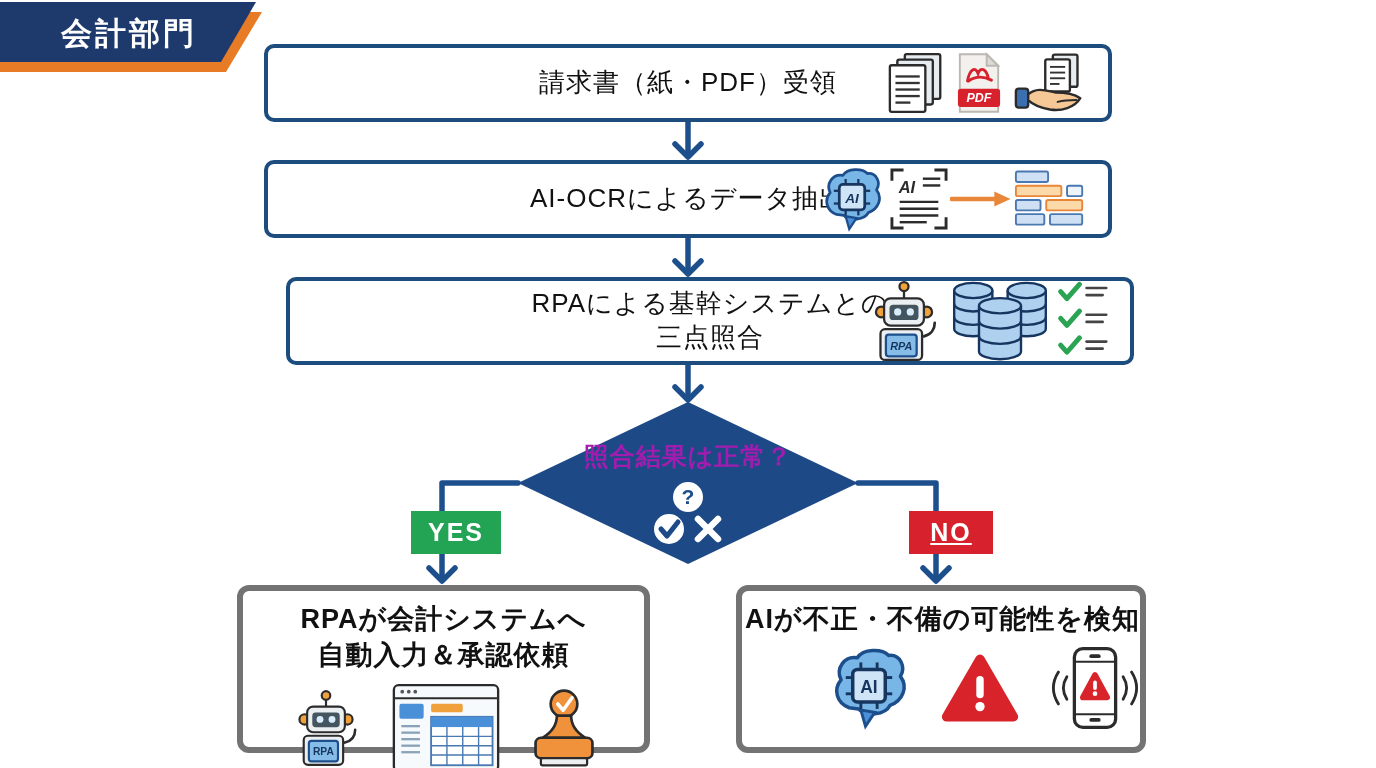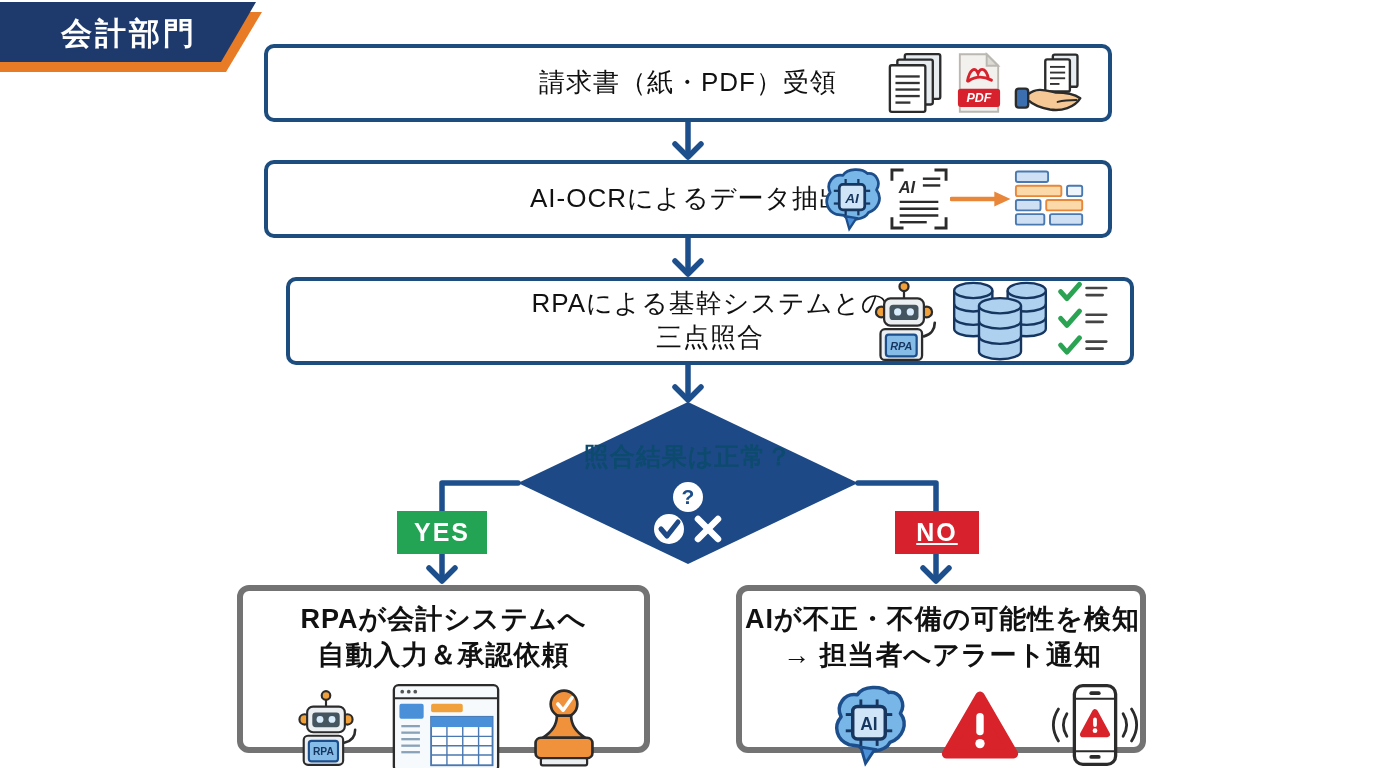--- a/index.html
+++ b/index.html
@@ -22,24 +22,24 @@
   }
   .bottom-box{
     position:absolute;background:#ffffff;border:6px solid #737373;border-radius:12px;
     box-sizing:border-box;z-index:2;display:flex;flex-direction:column;align-items:center;
   }
   .bottom-title{font-weight:bold;font-size:27px;line-height:1.35;text-align:center;margin-top:10px;letter-spacing:1px;}
   .bottom-icons{display:flex;align-items:center;justify-content:center;gap:30px;margin-top:8px;}
   #connector-layer{position:absolute;left:0;top:0;z-index:1;pointer-events:none;}
   .branch-tag{
     position:absolute;z-index:4;display:flex;align-items:center;justify-content:center;
-    color:#ffffff;font-weight:bold;font-size:25px;letter-spacing:2px;
+    color:#ffffff;font-weight:bold;font-size:25px;letter-spacing:2px;margin-left:14px;
   }
   .decision-text{
-    position:absolute;z-index:4;color:#0c4a6e;font-weight:bold;text-align:center;
+    position:absolute;z-index:4;color:#a21caf;font-weight:bold;text-align:center;
   }
   .q-circle{
     position:absolute;z-index:4;width:30px;height:30px;border-radius:50%;background:#ffffff;
     display:flex;align-items:center;justify-content:center;color:#1d4e8c;font-weight:bold;font-size:21px;
   }
   #title-bar{
     position:absolute;left:320px;top:5px;width:774px;text-align:center;
     font-size:29px;font-weight:bold;letter-spacing:0.5px;z-index:3;
   }
   #badge-wrap{position:absolute;left:0;top:2px;width:272px;height:72px;z-index:5;}
@@ -301,21 +301,20 @@
         <path d="M30 31 C30 43 24 50 14 56 L62 56 C52 50 46 43 46 31 Z" fill="#f0913b" stroke="#2b2b2b" stroke-width="3" stroke-linejoin="round"></path>
         <rect x="6" y="56" width="64" height="23" rx="6" fill="#f0913b" stroke="#2b2b2b" stroke-width="3"></rect>
         <rect x="12" y="79" width="52" height="8" rx="2" fill="#eceff1" stroke="#2b2b2b" stroke-width="2.5"></rect>
       </svg>
     </div>
   </div>
 
   <div class="bottom-box" style="left:736px;top:585px;width:410px;height:168px;align-items:flex-end;">
     <div class="bottom-title">
       <div>AIが不正・不備の可能性を検知</div>
-      <div>→ 担当者へアラート通知</div>
     </div>
     <div class="bottom-icons">
       <svg width="82" height="86" viewBox="0 0 66 74">
         <path d="M16 54 C5 50 2 38 9 30 C4 20 12 9 23 11 C28 3 44 3 50 9 C60 8 65 19 60 27 C67 36 62 48 51 52 C47 60 30 62 24 55 Z" fill="#79b6e8" stroke="#1d4e8c" stroke-width="3" stroke-linejoin="round"></path>
         <path d="M26 56 L30 70 L38 58 Z" fill="#4a90d9" stroke="#1d4e8c" stroke-width="2.5"></path>
         <g stroke="#17365f" stroke-width="2.5">
           <line x1="26" y1="15" x2="26" y2="21"></line>
             <line x1="40" y1="15" x2="40" y2="21"></line>
           <line x1="26" y1="49" x2="26" y2="55"></line>
             <line x1="40" y1="49" x2="40" y2="55"></line>

